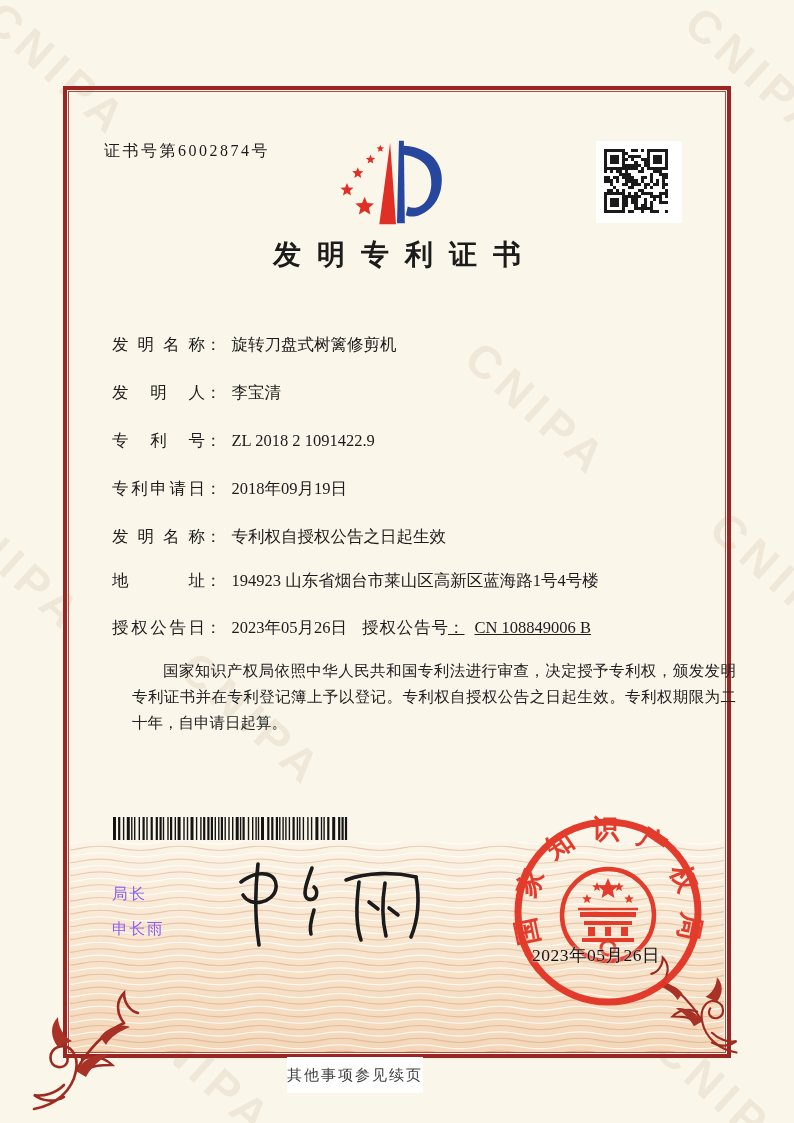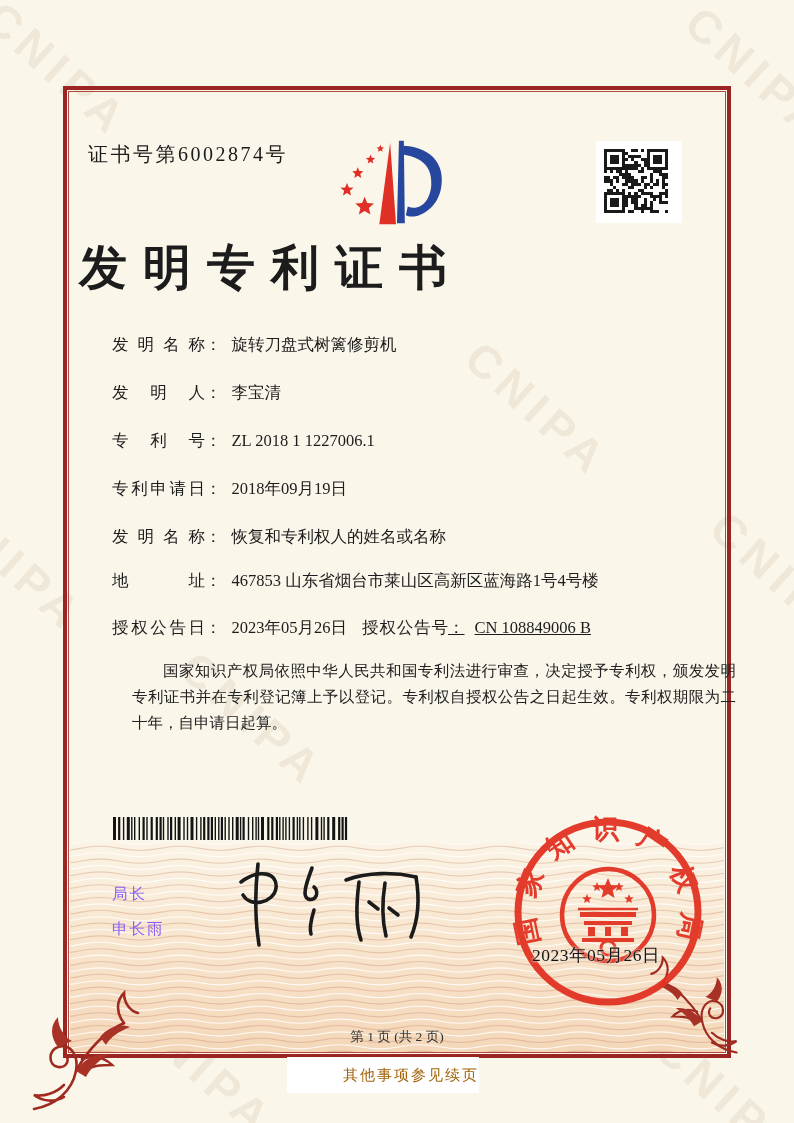--- a/index.html
+++ b/index.html
@@ -22,27 +22,27 @@
     box-sizing:border-box;border:4px solid #9B2522;z-index:2;
   }
   .frame-inner{position:absolute;inset:1px;border:1px solid #B34A40;}
   
   .panel{
     position:absolute;left:70px;top:842px;width:654px;height:210px;z-index:1;
     background:linear-gradient(180deg,#FBF4E6 0%,#F8E6CF 45%,#F4D7B9 100%);
   }
   .panel svg{position:absolute;inset:0;}
   .flourish{position:absolute;z-index:4;}
-  .cert-no{position:absolute;left:88px;top:141px;font-size:20px;letter-spacing:2.5px;z-index:3;}
+  .cert-no{position:absolute;left:104px;top:141px;font-size:16px;letter-spacing:2.5px;z-index:3;}
   .logo{position:absolute;left:337px;top:134px;z-index:3;}
   .qr-box{position:absolute;left:596px;top:141px;width:86px;height:82px;background:#ffffff;z-index:3;}
   .qr-box svg{margin:8px 0 0 8px;display:block;}
   .title{
-    position:absolute;left:63px;top:236px;width:668px;text-align:left;
-    font-size:48px;font-weight:700;letter-spacing:16px;text-indent:16px;z-index:3;
+    position:absolute;left:63px;top:236px;width:668px;text-align:center;
+    font-size:28px;font-weight:700;letter-spacing:16px;text-indent:16px;z-index:3;
   }
   .row{position:absolute;left:112px;height:24px;font-size:16.5px;white-space:nowrap;z-index:3;}
   .lbl{display:inline-block;width:93px;text-align:justify;text-align-last:justify;}
   .lbl2{width:86px;}
   .colon{margin-right:10px;}
   .pair2{position:absolute;left:250px;top:0;text-decoration:underline;}
   .para{
     position:absolute;left:100px;width:604px;z-index:3;
     font-size:15.5px;line-height:26px;text-align:justify;text-indent:2em;color:#222;margin-left:32px;
   }
@@ -54,22 +54,22 @@
   }
   .signature{position:absolute;left:228px;top:850px;z-index:5;}
   .seal{position:absolute;left:508px;top:812px;z-index:5;opacity:.95;}
   .seal-date{
     position:absolute;left:532px;top:943px;z-index:6;
     font-size:17.5px;color:#151515;letter-spacing:.5px;
     text-shadow:0 0 3px #f6e3d2,0 0 2px #f6e3d2;
   }
   .page-num{position:absolute;left:63px;top:1028px;width:668px;text-align:center;font-size:13.5px;color:#333;z-index:3;}
   .cont-box{
-    position:absolute;left:287px;top:1057px;width:192px;height:36px;line-height:36px;
-    background:#ffffff;text-align:right;font-size:15px;letter-spacing:2px;color:#a16207;z-index:6;
+    position:absolute;left:287px;top:1057px;width:136px;height:36px;line-height:36px;
+    background:#ffffff;text-align:left;font-size:15px;letter-spacing:2px;color:#404040;z-index:6;
   }
 </style>
 </head>
 <body>
 
 <div class="page">
 
   <div class="wm" style="left:-30px;top:42px">CNIPA</div>
   <div class="wm" style="left:670px;top:47px">CNIPA</div>
   <div class="wm" style="left:450px;top:382px">CNIPA</div>
@@ -326,30 +326,30 @@
 
   <div class="title">发明专利证书</div>
 
   <div class="row" style="top:334px">
     <span class="lbl">发明名称</span><span class="colon">：</span><span class="val">旋转刀盘式树篱修剪机</span>
   </div>
   <div class="row" style="top:382px">
     <span class="lbl">发明人</span><span class="colon">：</span><span class="val">李宝清</span>
   </div>
   <div class="row" style="top:430px">
-    <span class="lbl">专利号</span><span class="colon">：</span><span class="val">ZL 2018 1 1227006.1</span>
+    <span class="lbl">专利号</span><span class="colon">：</span><span class="val">ZL 2018 2 1091422.9</span>
   </div>
   <div class="row" style="top:478px">
     <span class="lbl">专利申请日</span><span class="colon">：</span><span class="val">2018年09月19日</span>
   </div>
   <div class="row" style="top:526px">
-    <span class="lbl">发明名称</span><span class="colon">：</span><span class="val">恢复和专利权人的姓名或名称</span>
+    <span class="lbl">发明名称</span><span class="colon">：</span><span class="val">专利权自授权公告之日起生效</span>
   </div>
   <div class="row" style="top:570px">
-    <span class="lbl">地址</span><span class="colon">：</span><span class="val">467853 山东省烟台市莱山区高新区蓝海路1号4号楼</span>
+    <span class="lbl">地址</span><span class="colon">：</span><span class="val">194923 山东省烟台市莱山区高新区蓝海路1号4号楼</span>
   </div>
   <div class="row" style="top:617px">
     <span class="lbl">授权公告日</span><span class="colon">：</span><span class="val">2023年05月26日</span>
     <span class="pair2">
       <span class="lbl lbl2">授权公告号</span><span class="colon">：</span><span class="val">CN 108849006 B</span>
     </span>
   </div>
 
   <div class="para" style="top:658px">国家知识产权局依照中华人民共和国专利法进行审查，决定授予专利权，颁发发明专利证书并在专利登记簿上予以登记。专利权自授权公告之日起生效。专利权期限为二十年，自申请日起算。</div>
 
@@ -456,16 +456,15 @@
       <rect x="76" y="109" width="48" height="4"></rect>
       <rect x="80" y="115" width="7" height="9"></rect>
       <rect x="97" y="115" width="6" height="9"></rect>
       <rect x="113" y="115" width="7" height="9"></rect>
       <rect x="74" y="126" width="52" height="4"></rect>
       <circle cx="100" cy="136" r="7" fill="none" stroke="#E23323" stroke-width="3"></circle>
     </g>
   </svg>
   <div class="seal-date">2023年05月26日</div>
 
-  <div class="page-num">第 1 页 (共 2 页)</div>
   <div class="cont-box">其他事项参见续页</div>
 
 </div>
 
 </body></html>

